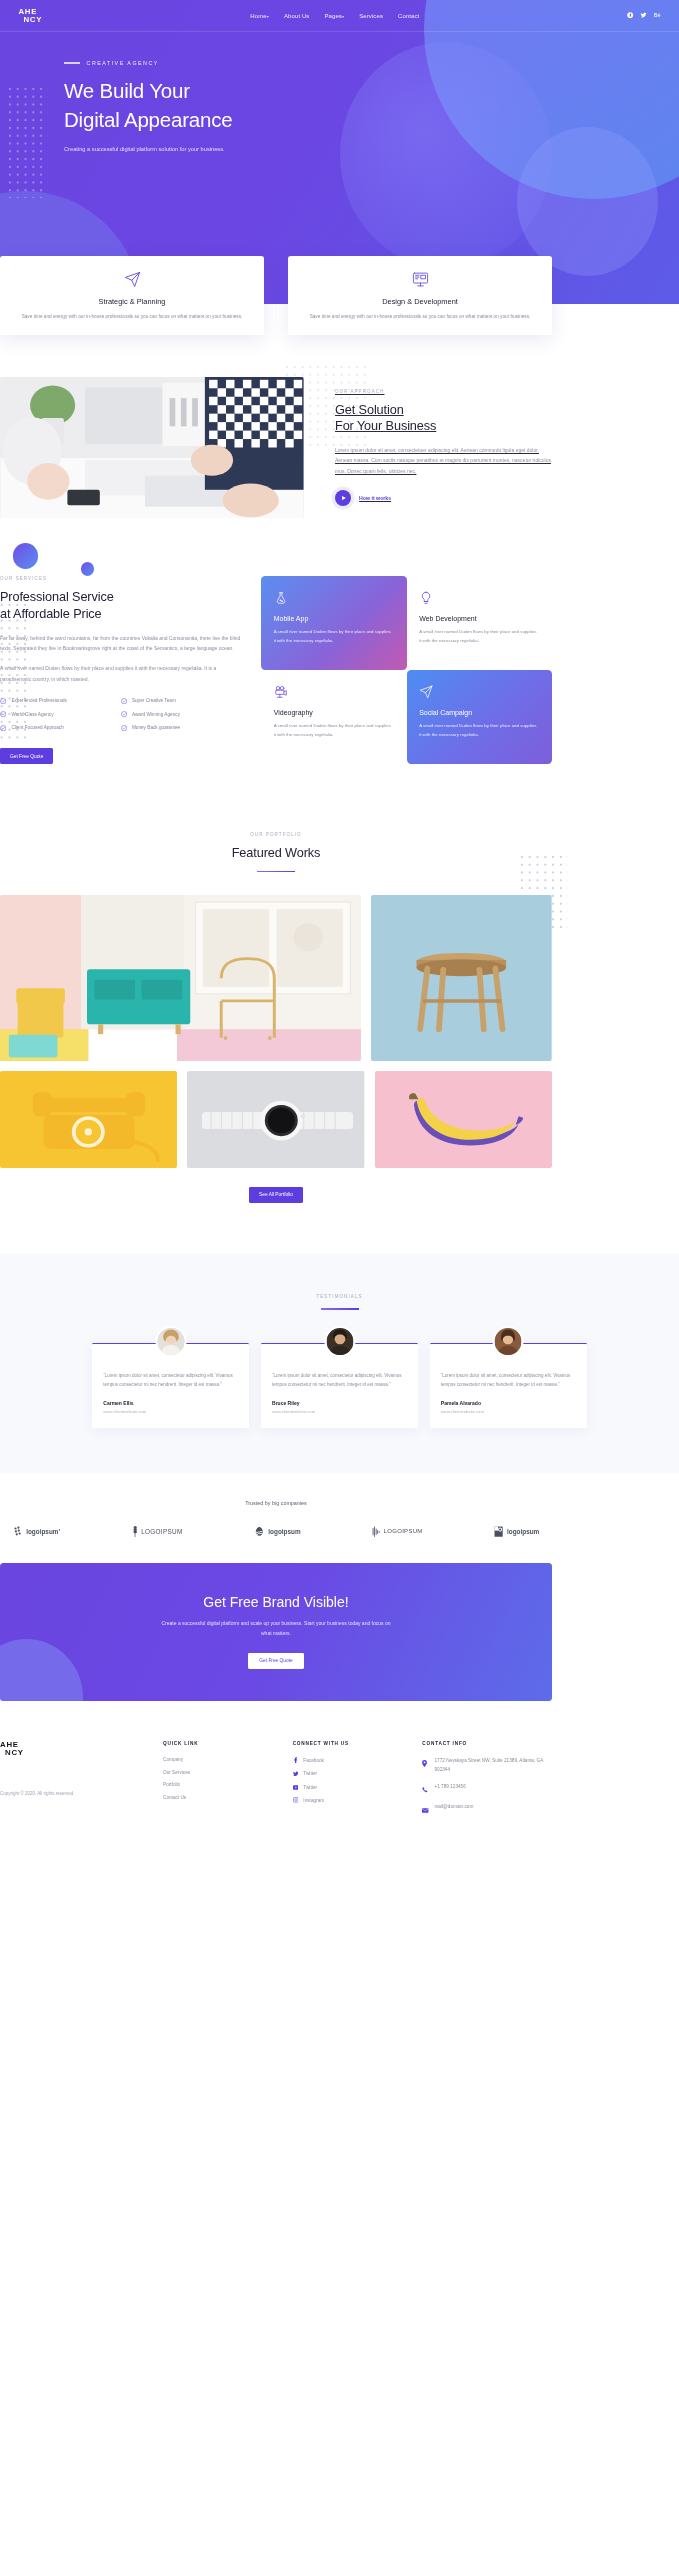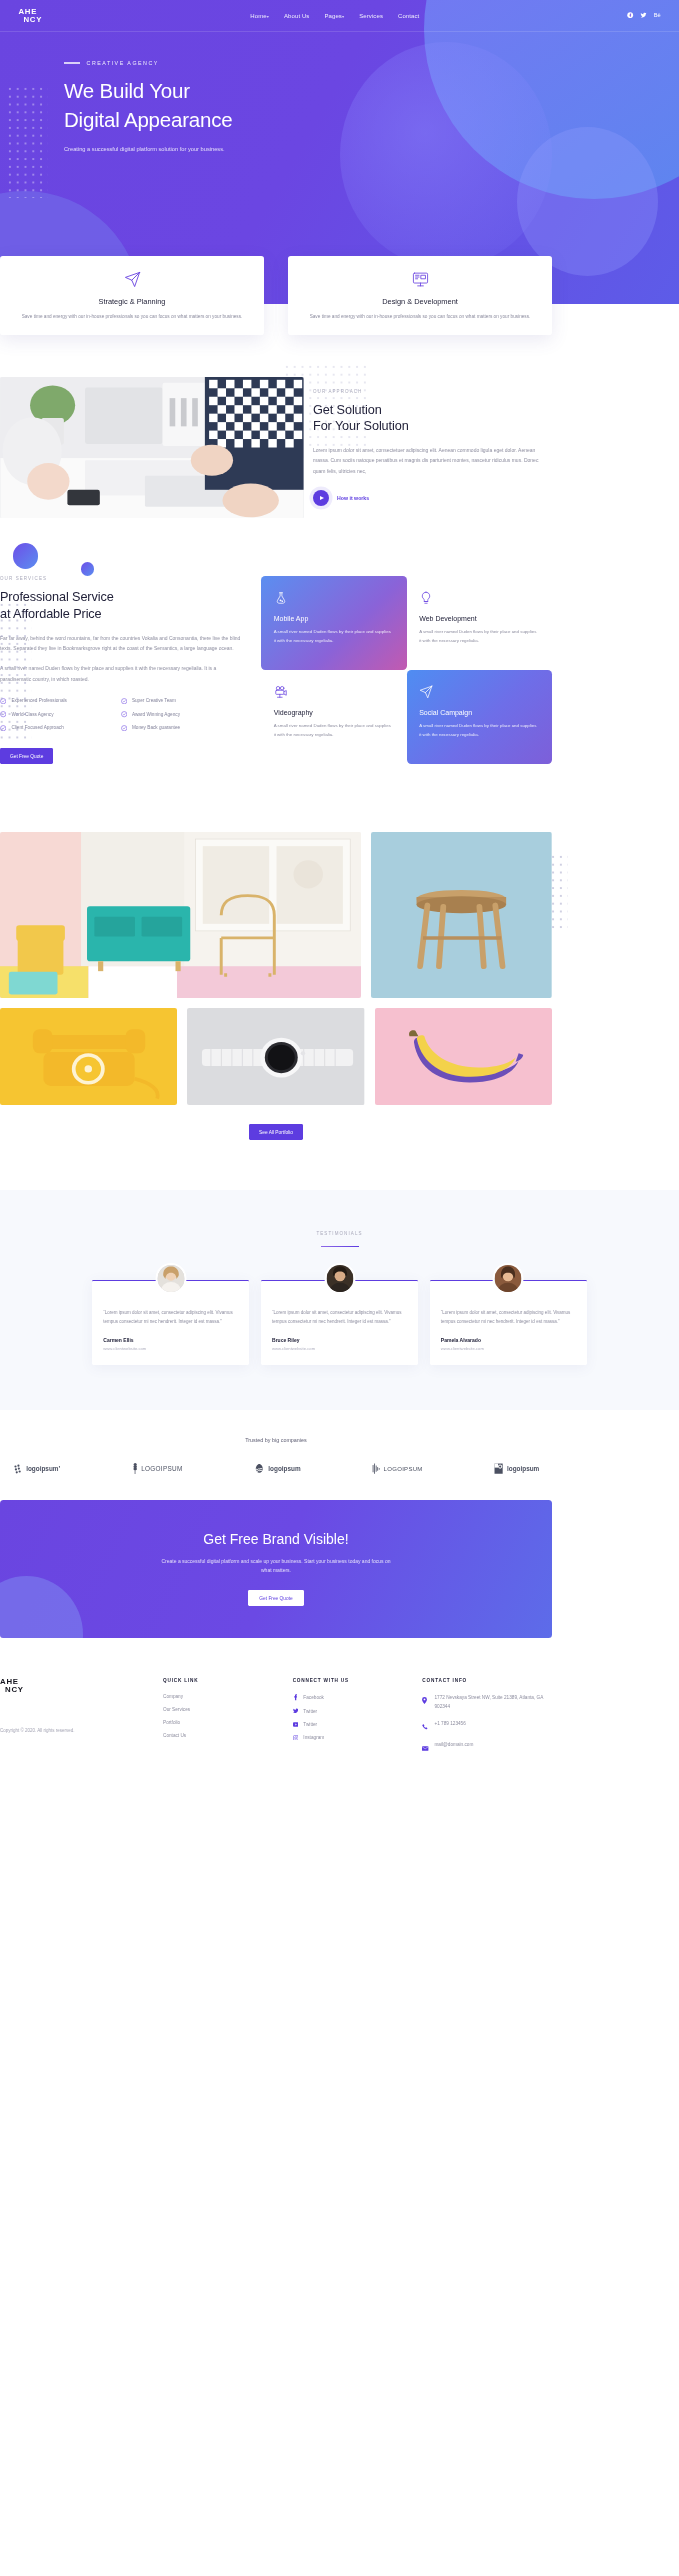--- a/index.html
+++ b/index.html
@@ -78,21 +78,21 @@
   .fcard {
     flex:1; background:#fff; border-radius:2.8px; padding:15px 12px 14px;
     text-align:center; box-shadow:0 5px 18.4px rgba(80,70,160,.12);
   }
   .fcard .ico { height:17px; margin-bottom:8.5px; }
   .fcard .ico svg { display:inline-block; }
   .fcard h3 { font-size:7.4px; font-weight:normal; color:#24243a; margin-bottom:7px; }
   .fcard p { font-size:4.7px; color:#8b8b9e; line-height:1.9; }
 
   
-  .approach { display:flex; gap:9px; width:552px; margin:42px auto 0; position:relative; }
+  .approach { display:flex; gap:31px; width:552px; margin:42px auto 0; position:relative;text-decoration:underline; }
   .approach-img {
     width:304px; height:141px; border-radius:2.1px; overflow:hidden; position:relative;
     background:linear-gradient(#e9eaee,#dfe1e6);
   }
   .approach-img svg { display:block; }
   .blob-sm1 {
     position:absolute; left:12.7px; top:166px; width:25.5px; height:25.5px; border-radius:50%;
     background:linear-gradient(135deg,#6d4ee8,#5b8ef0);
   }
   .blob-sm2 {
@@ -357,21 +357,21 @@
         <ellipse cx="68" cy="148" rx="30" ry="26" fill="#f3d9cb"></ellipse>
       </svg>
     </div>
     <div class="blob-sm1"></div>
     <div class="blob-sm2"></div>
 
     <div style="flex:1; padding-top:11.3px;">
       <div class="sec-eyebrow">OUR APPROACH</div>
       <h2 class="sec-title">
         <span>Get Solution</span><br>
-        <span>For Your Solution</span>
+        <span>For Your Business</span>
       </h2>
       <p class="sec-body">Lorem ipsum dolor sit amet, consectetuer adipiscing elit. Aenean commodo ligula eget dolor. Aenean massa. Cum sociis natoque penatibus et magnis dis parturient montes, nascetur ridiculus mus. Donec quam felis, ultricies nec,</p>
       <div class="howit">
         <span class="play">
             <span class="tri"></span>
           </span>
         <span class="lbl">How it works</span>
       </div>
     </div>
   </section>
@@ -480,20 +480,25 @@
         </div>
         <h4>Social Campaign</h4>
         <p>A small river named Duden flows by their place and supplies it with the necessary regelialia.</p>
       </div>
     </div>
   </section>
 
   <section class="portfolio">
     <div class="dots-pattern" style="right:-15.6px; top:21px; width:50px; height:78px;"></div>
 
+    <div class="center">
+      <div class="sec-eyebrow">OUR PORTFOLIO</div>
+      <h2 class="sec-title">Featured Works</h2>
+      <div class="underline"></div>
+    </div>
 
     <div class="pf-grid">
       <div class="pf-tile" style="height:166px;">
         <svg width="100%" height="166" viewBox="0 0 490 235" preserveAspectRatio="none">
           <rect width="490" height="235" fill="#f4f1ee"></rect>
           <rect x="0" y="0" width="110" height="235" fill="#f7d9d4"></rect>
           <rect x="110" y="0" width="140" height="235" fill="#f2efe9"></rect>
           <rect x="250" y="0" width="240" height="235" fill="#f6f3ee"></rect>
           <rect x="265" y="10" width="210" height="130" fill="#fbfaf7" stroke="#e4e0d8"></rect>
           <rect x="275" y="20" width="90" height="110" fill="#f0ece4"></rect>

